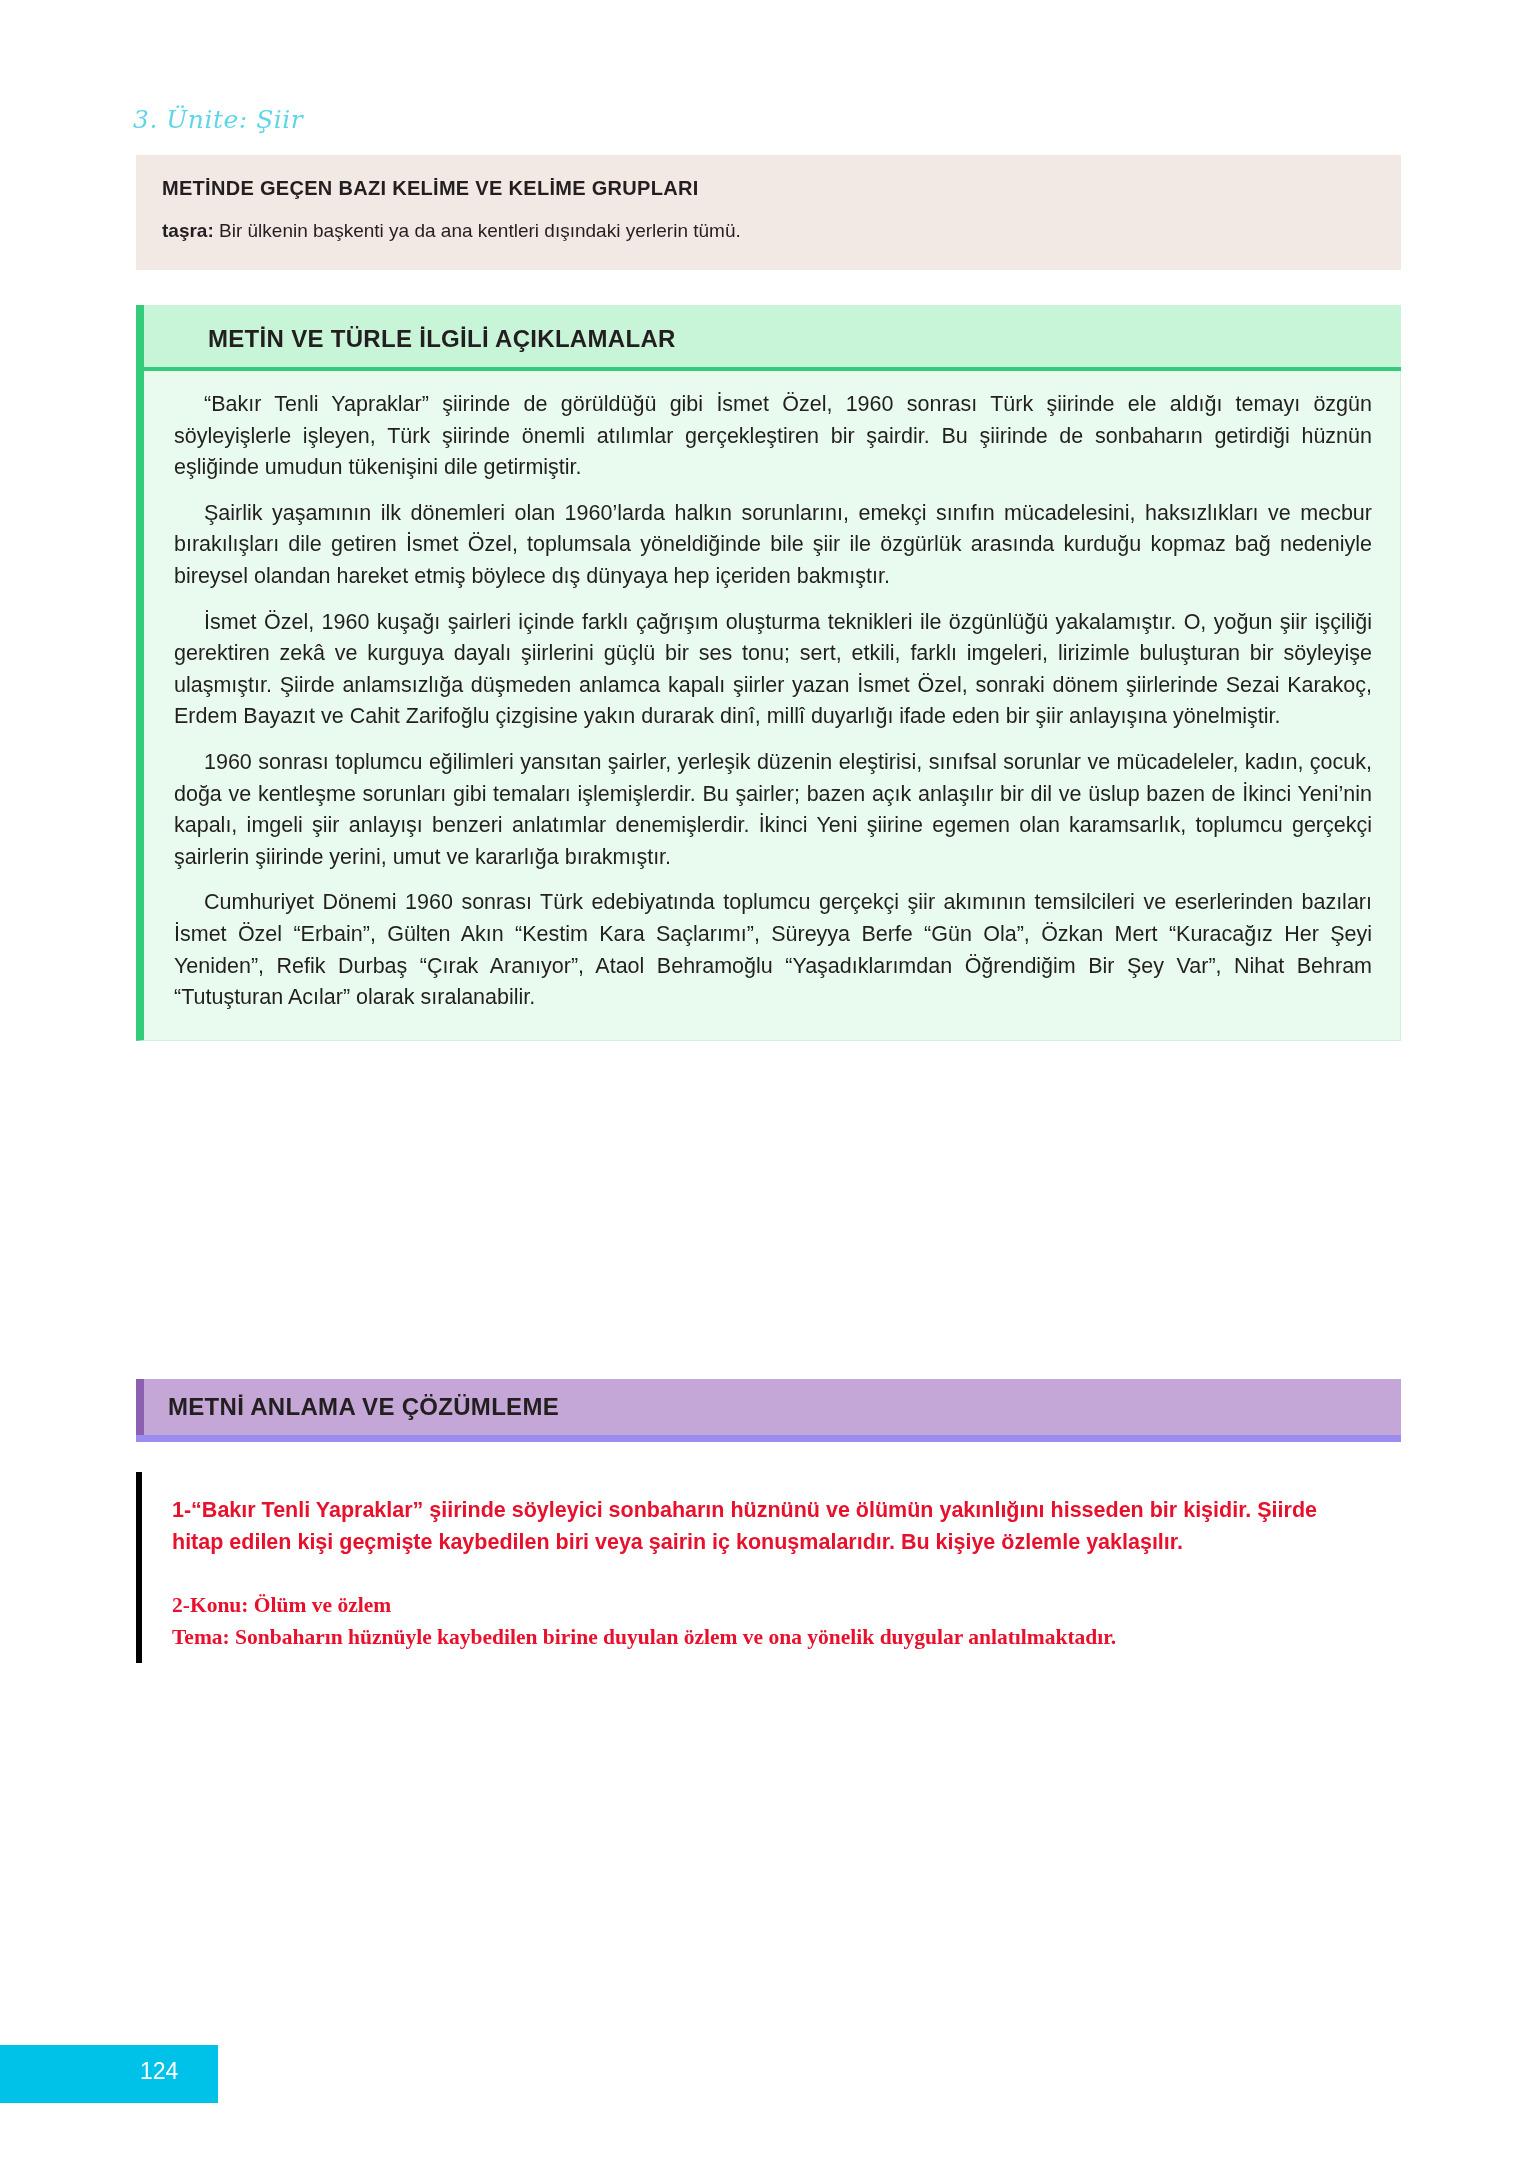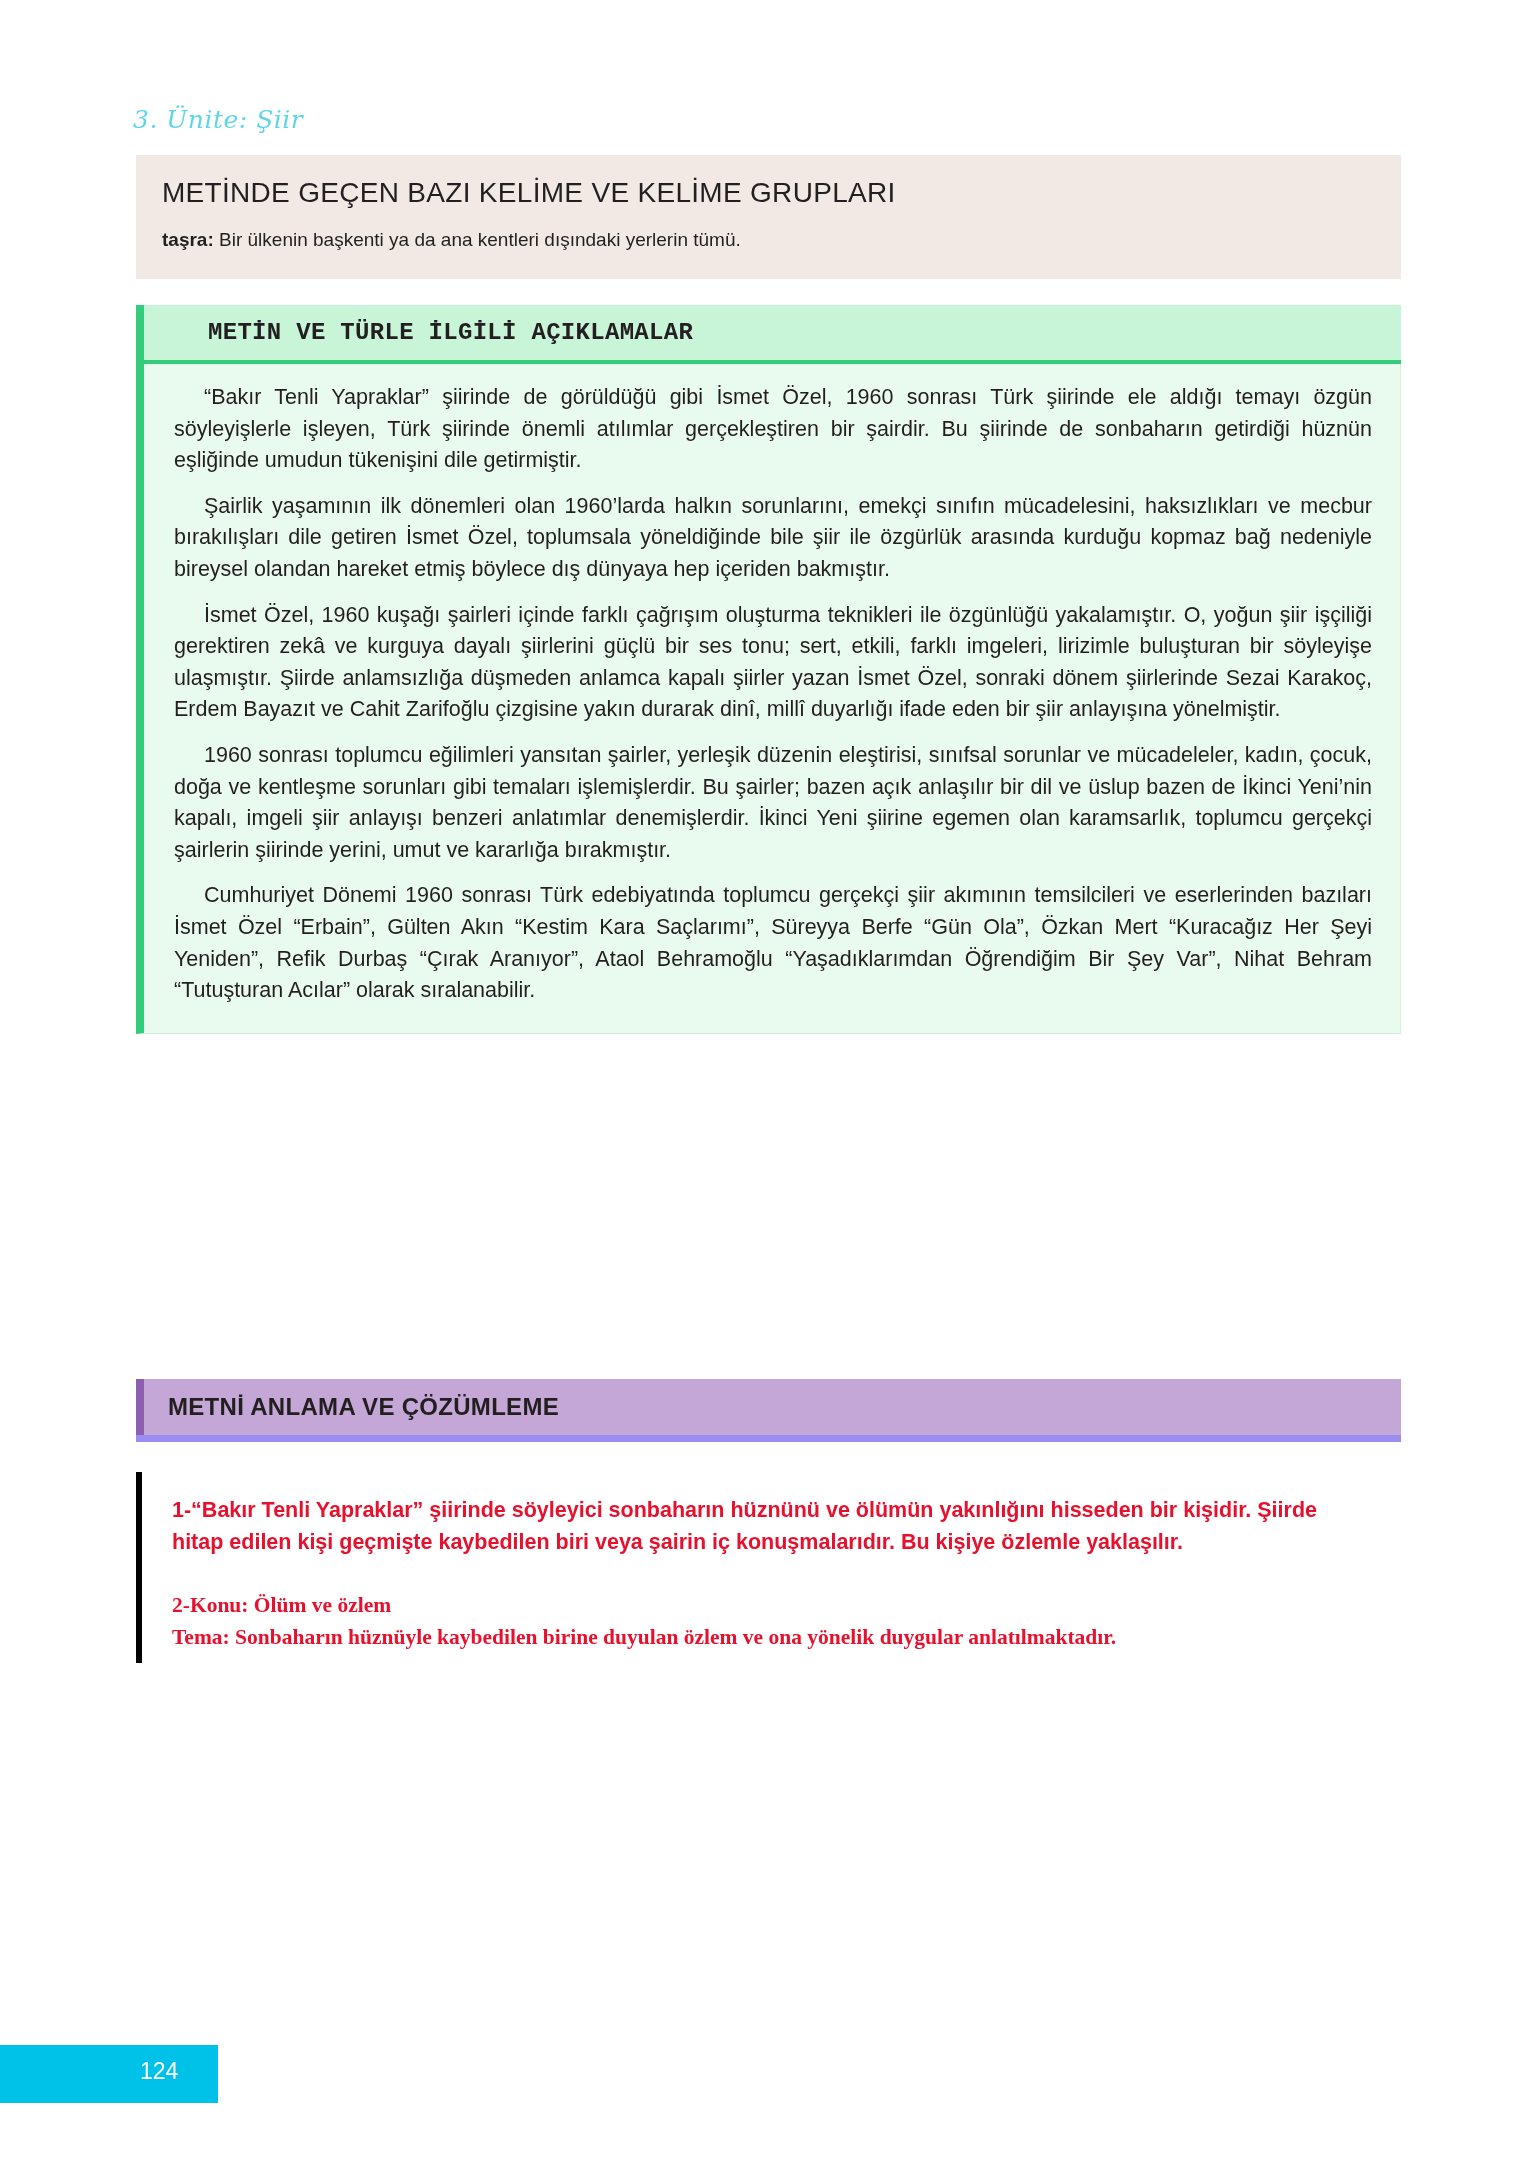--- a/index.html
+++ b/index.html
@@ -37,43 +37,42 @@
   .vocab-box {
     position: absolute;
     left: 136px;
     top: 155px;
     width: 1265px;
     background: #f2e9e4;
     padding: 22px 26px 26px 26px;
     box-sizing: border-box;
   }
   .vocab-title {
-    font-size: 28px;
-    font-weight: normal;
+    font-size: 20px;
+    font-weight: bold;
     letter-spacing: 0.3px;
     margin-bottom: 18px;
   }
   .vocab-entry {
     font-size: 19px;
     line-height: 1.35;
   }
   .vocab-entry b { font-weight: bold; }
 
   
   .explain-wrap {
     position: absolute;
     left: 136px;
     top: 305px;
     width: 1265px;
   }
   .explain-header {
     background: #c8f5d8;
-    padding: 14px 0 14px 0;
+    padding: 20px 0 14px 0;
     position: relative;
-    font-family: Liberation Mono, monospace;
   }
   .explain-header .bar {
     position: absolute;
     left: 0;
     top: 0;
     width: 8px;
     height: 100%;
     background: #33cc7a;
   }
   .explain-header-title {

